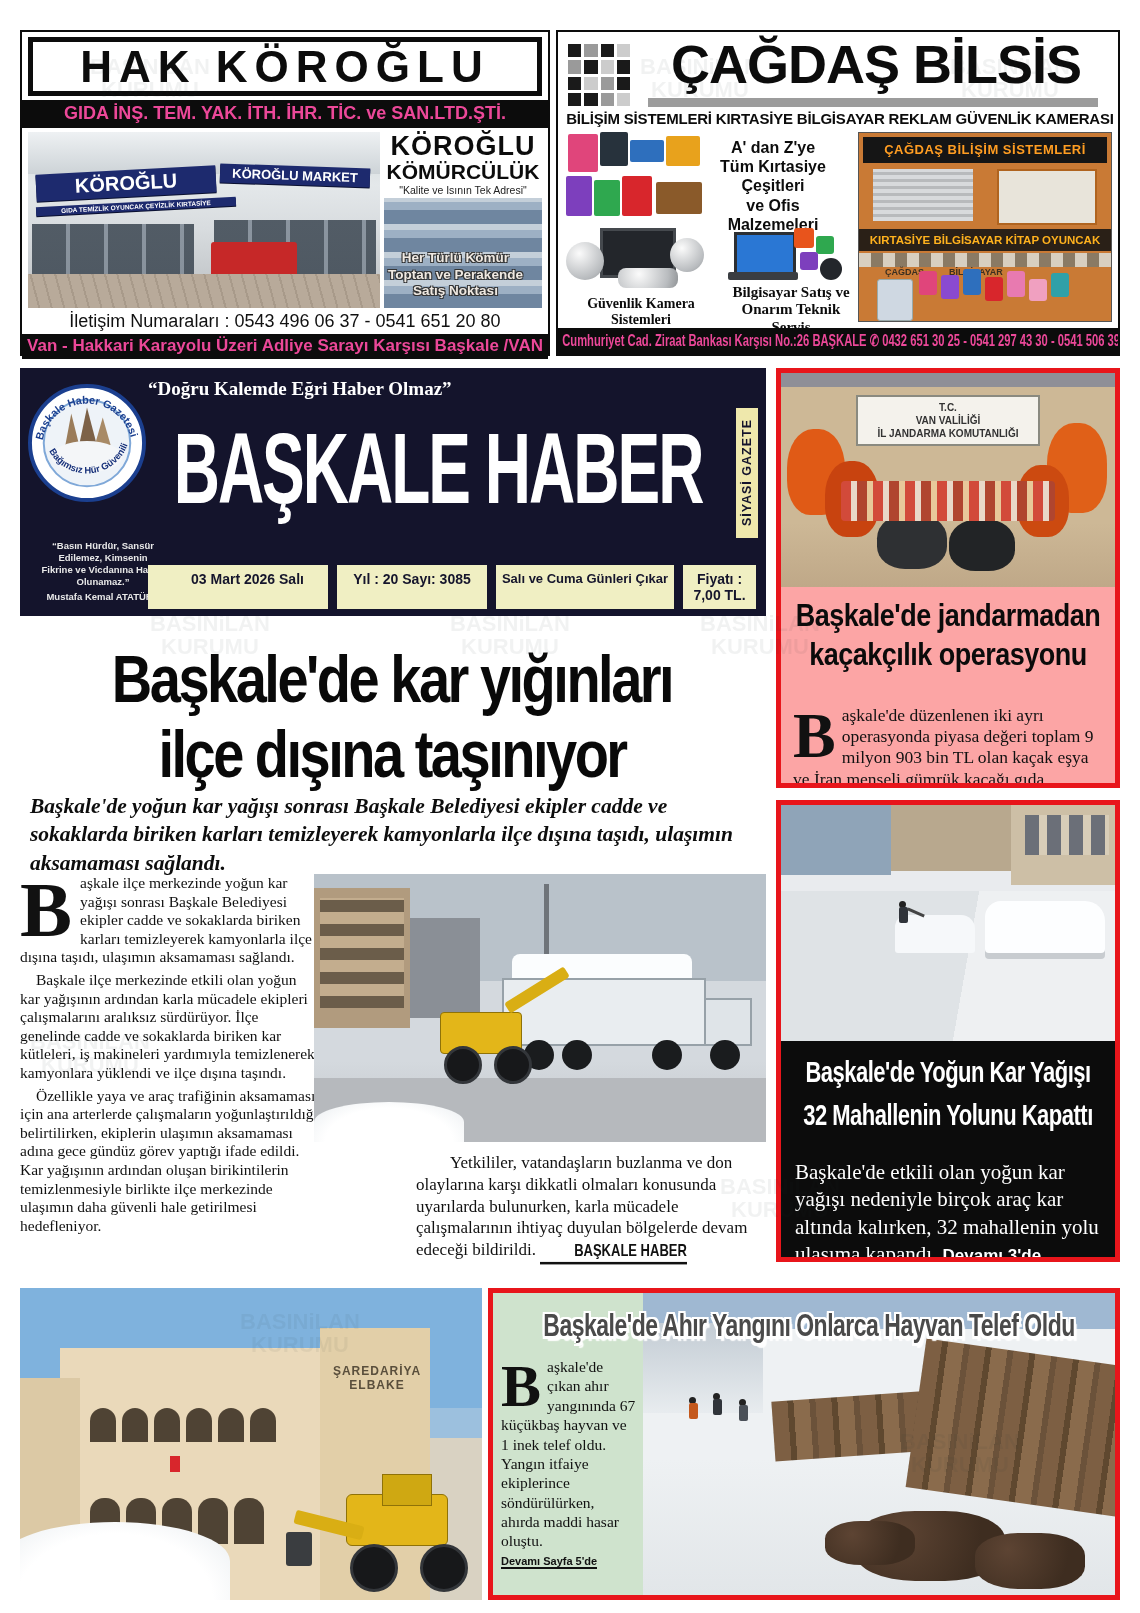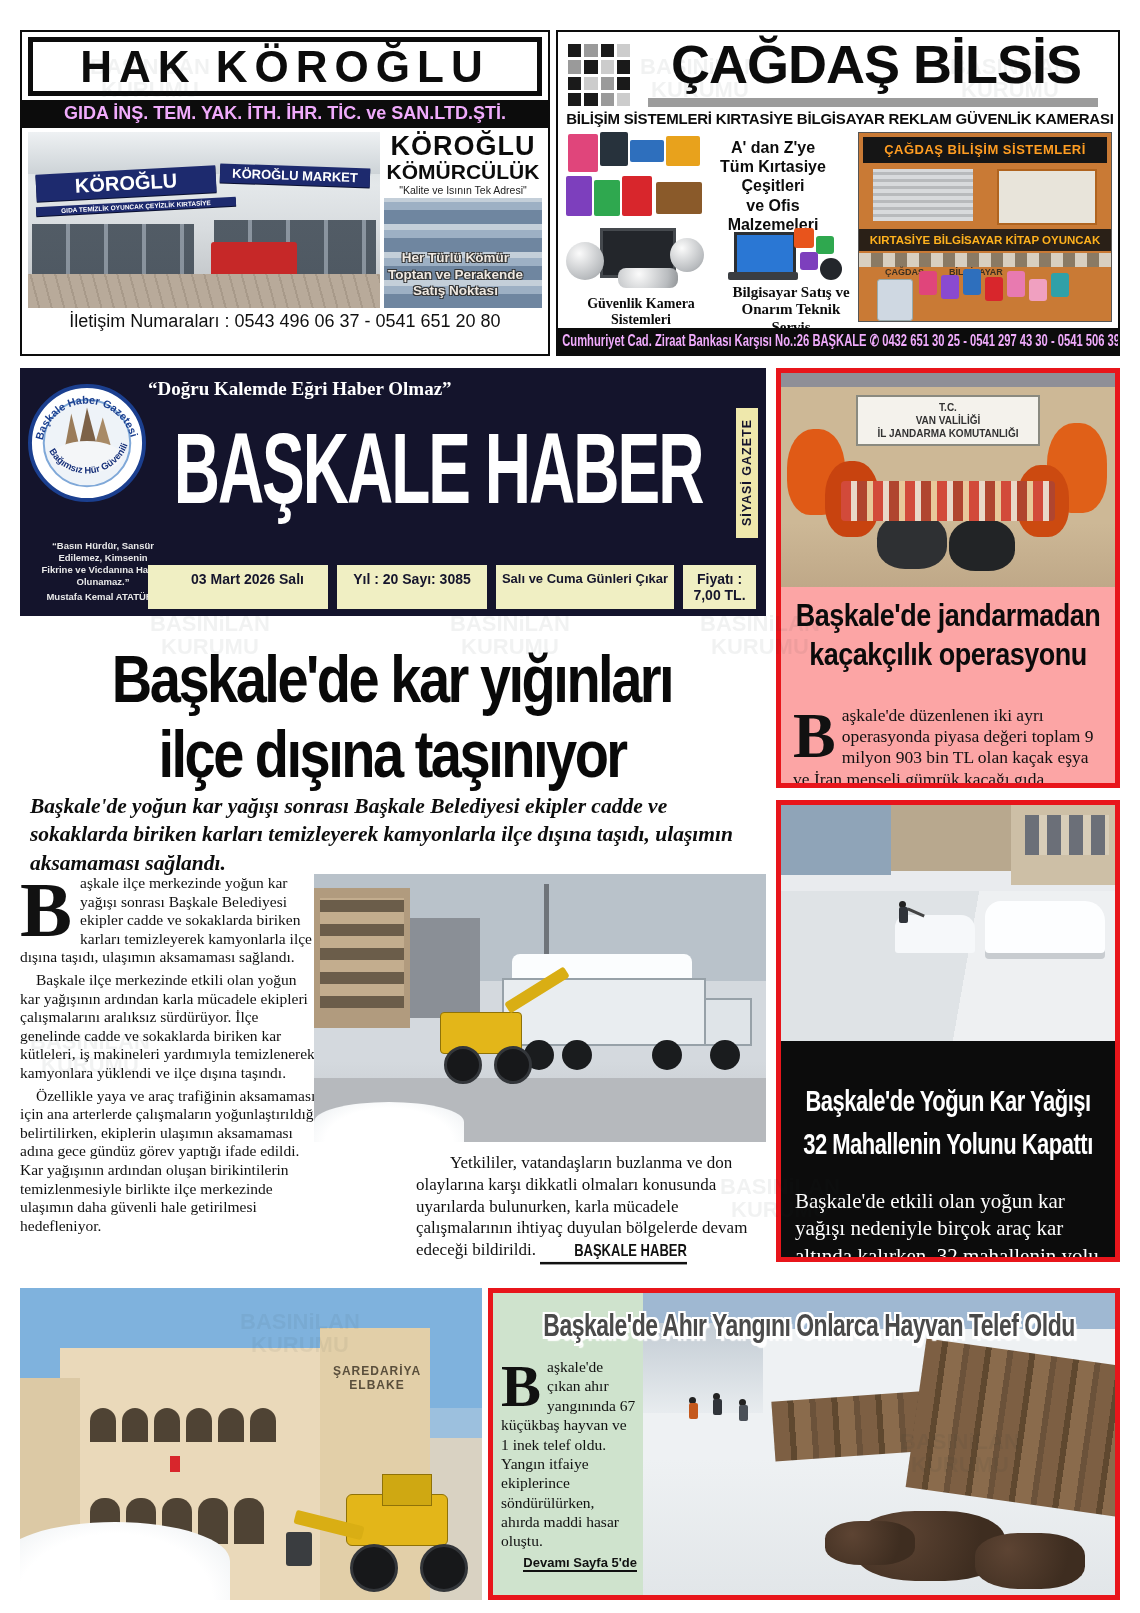--- a/index.html
+++ b/index.html
@@ -8,21 +8,21 @@
   .pre{white-space:pre-line;}
 
   
   .wm{position:absolute;color:#233;opacity:.06;font-weight:bold;font-size:22px;
       text-align:center;line-height:1.05;pointer-events:none;white-space:pre-line;z-index:50;}
 
   
   .ad{position:absolute;border:2px solid #0c0c0c;background:#fff;box-sizing:border-box;}
   .adl-titlebox{margin:5px 6px 4px 6px;border:5px solid #0c0c0c;text-align:center;
       font-weight:bold;font-size:44px;letter-spacing:7px;line-height:1.12;color:#0c0c0c;}
-  .blackbar{background:#0c0c0c;color:#f0abfc;text-align:center;font-weight:bold;overflow:hidden;}
+  .blackbar{background:#0c0c0c;color:#ec4899;text-align:center;font-weight:bold;overflow:hidden;}
   .adl-sub{font-size:18px;padding:3px 0 4px;}
   .adl-photos{display:flex;height:176px;margin:4px 6px 0 6px;gap:4px;}
   .shopfront{position:relative;flex:1;background:linear-gradient(180deg,#cfd6da 0%,#e4e8ea 30%,#d8dcdf 55%,#b9bdc0 100%);overflow:hidden;}
   .roof{position:absolute;left:0;top:0;width:100%;height:42px;background:linear-gradient(180deg,#eef1f3,#cdd3d7);}
   .sign-blue{position:absolute;background:#1d2a6e;color:#fff;font-weight:bold;text-align:center;
       box-shadow:0 1px 0 #0a1030;}
   .windows{position:absolute;background:
       repeating-linear-gradient(90deg,#3a4550 0 34px,#7d8894 34px 38px);opacity:.85;}
   .pave{position:absolute;left:0;bottom:0;width:100%;height:34px;
       background:repeating-linear-gradient(75deg,#b8aa9a 0 10px,#a89a8a 10px 12px);}
@@ -104,21 +104,21 @@
   .sack{position:absolute;border-radius:45% 45% 40% 40%;}
   .dollrow{position:absolute;left:60px;right:60px;top:108px;height:40px;
       background:repeating-linear-gradient(90deg,#d24a3a 0 10px,#e9d8c8 10px 16px,#b0452f 16px 26px,#e8c89a 26px 32px);border-radius:4px;}
   .smug-head{margin:10px 6px 2px;text-align:center;font-weight:bold;font-size:27px;line-height:1.25;
       color:#0b0b0b;letter-spacing:-.5px;transform:scaleY(1.15);transform-origin:center top;}
   .smug-body{font-family:"Liberation Serif",serif;font-size:17.5px;line-height:1.22;color:#111;
       padding:14px 12px 0 12px;}
   .dropcap{float:left;font-family:"Liberation Serif",serif;font-weight:bold;font-size:64px;line-height:.78;
       padding:6px 6px 0 0;color:#111;}
   .snow-photo{position:relative;height:236px;background:linear-gradient(180deg,#c9ced4 0 30px,#e9ebee 30px 55%,#f4f5f6 100%);overflow:hidden;}
-  .snow-black{position:absolute;left:0;right:0;top:236px;bottom:0;background:#0c0c0c;color:#fff;text-align:center;margin-top:29px;}
+  .snow-black{position:absolute;left:0;right:0;top:236px;bottom:0;background:#0c0c0c;color:#fff;text-align:center;}
   .snow-head{margin-top:10px;font-weight:bold;font-size:22px;letter-spacing:-.5px;line-height:1.5;
       transform:scaleY(1.3);transform-origin:center top;}
   .snow-body{font-family:"Liberation Serif",serif;font-size:21px;line-height:1.3;text-align:left;
       padding:12px 14px 0 14px;}
   .snow-more{font-family:"Liberation Sans",sans-serif;font-weight:bold;font-size:17px;
       border-bottom:2px solid #fff;}
 
   
   .lead-head{position:absolute;left:12px;width:760px;text-align:center;font-weight:bold;color:#090909;
       font-size:56px;letter-spacing:-2.5px;line-height:1.13;transform:scaleY(1.18);transform-origin:center top;}
@@ -153,22 +153,22 @@
       box-sizing:border-box;overflow:hidden;background:#e8edf1;}
   .fire-photo{position:absolute;left:150px;top:0;right:0;bottom:0;
       background:linear-gradient(180deg,#9fb8d2 0 36px,#eef1f3 36px 55%,#e2e6e9 100%);overflow:hidden;}
   .fire-green{position:absolute;left:0;top:0;width:150px;bottom:0;background:#cfe3cd;}
   .fire-head{position:absolute;left:8px;top:14px;width:616px;text-align:center;font-weight:bold;
       font-size:23px;letter-spacing:-.5px;color:#4a4a4a;transform:scaleY(1.4);transform-origin:center top;z-index:5;
       text-shadow:2px 0 0 #fff,-2px 0 0 #fff,0 2px 0 #fff,0 -2px 0 #fff,2px 2px 0 #fff,-2px -2px 0 #fff,2px -2px 0 #fff,-2px 2px 0 #fff,3px 3px 1px #fff;}
   .fire-body{position:absolute;left:8px;top:64px;width:136px;font-family:"Liberation Serif",serif;
       font-size:15.5px;line-height:1.25;color:#111;}
   .fire-body .dropcap{font-size:60px;}
-  .fire-more{display:block;text-align:right;font-family:"Liberation Sans",sans-serif;font-weight:bold;
-      font-size:13px;margin-top:4px;}
+  .fire-more{display:block;text-align:left;font-family:"Liberation Sans",sans-serif;font-weight:bold;
+      font-size:11px;margin-top:4px;}
   .fire-more span{border-bottom:2px solid #111;}
   .wallstones{position:absolute;background:
       repeating-linear-gradient(90deg,#7d5f43 0 16px,#5f482f 16px 22px,#8a6b4c 22px 38px,#6b523a 38px 44px);}
   .carcass{position:absolute;background:radial-gradient(circle at 30% 30%,#5d4433,#3e2d20 70%);border-radius:50%;}
   .person{position:absolute;}
   .person .h{position:absolute;width:7px;height:7px;border-radius:50%;background:#222;}
   .person .b{position:absolute;top:6px;width:9px;height:16px;background:#30343a;border-radius:2px;}
 
   .truck{position:absolute;}
   .truck .boxp{position:absolute;background:#e9edf0;border:2px solid #97a1a8;}
@@ -221,20 +221,21 @@
         <div class="adl-side-t2">KÖMÜRCÜLÜK</div>
         <div class="adl-side-sl">"Kalite ve Isının Tek Adresi"</div>
         <div class="coal">
           <div class="coal-note pre">Her Türlü Kömür
 Toptan ve Perakende
 Satış Noktası</div>
         </div>
       </div>
     </div>
     <div class="adl-contact">İletişim Numaraları : 0543 496 06 37 - 0541 651 20 80</div>
+    <div class="blackbar adl-address">Van - Hakkari Karayolu Üzeri Adliye Sarayı Karşısı  Başkale /VAN</div>
   </div>
 
   <div class="ad" style="left:556px;top:30px;width:564px;height:326px;">
     <div class="adr-head">
       <div class="mosaic">
         <i style="background:#1a1a1a"></i>
           <i style="background:#9a9a9a"></i>
           <i style="background:#1a1a1a"></i>
           <i style="background:#cccccc"></i>
         <i style="background:#9a9a9a"></i>

